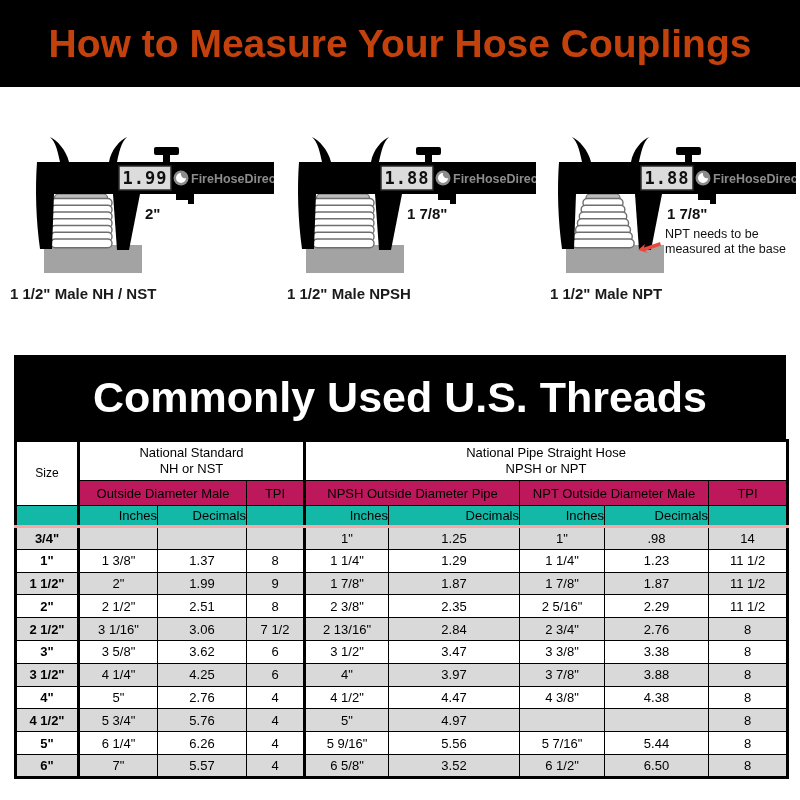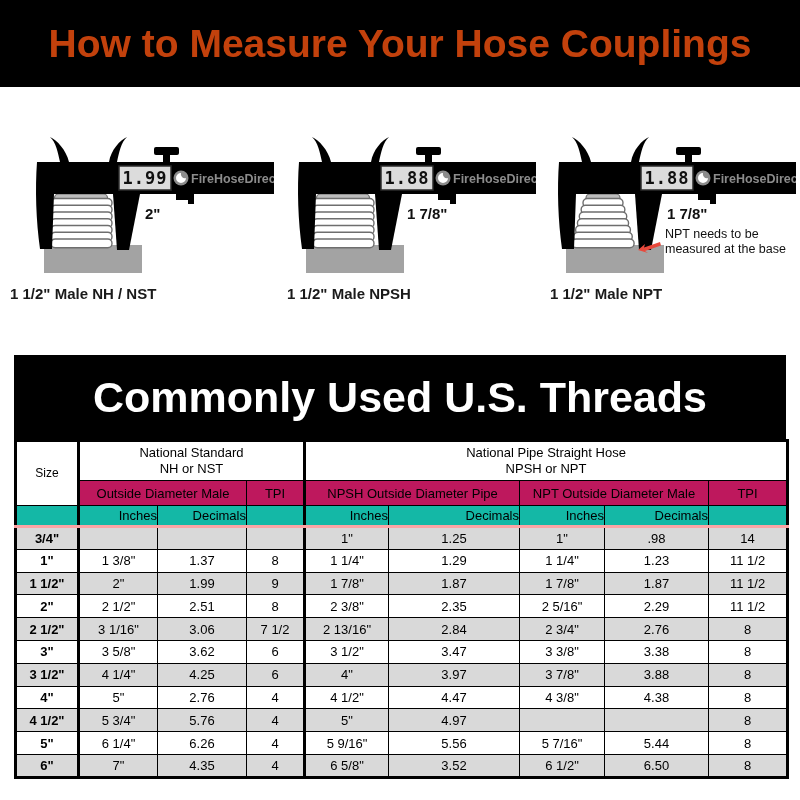--- a/index.html
+++ b/index.html
@@ -306,21 +306,21 @@
           <td>4</td>
           <td class="grp-l">5 9/16"</td>
           <td>5.56</td>
           <td>5 7/16"</td>
           <td>5.44</td>
           <td>8</td>
         </tr>
         <tr class="data-row alt">
           <td class="size-cell">6"</td>
           <td class="grp-l">7"</td>
-          <td>4.35</td>
+          <td>5.57</td>
           <td>4</td>
           <td class="grp-l">6 5/8"</td>
           <td>3.52</td>
           <td>6 1/2"</td>
           <td>6.50</td>
           <td>8</td>
         </tr>
       </tbody>
   </table>
 </section>

